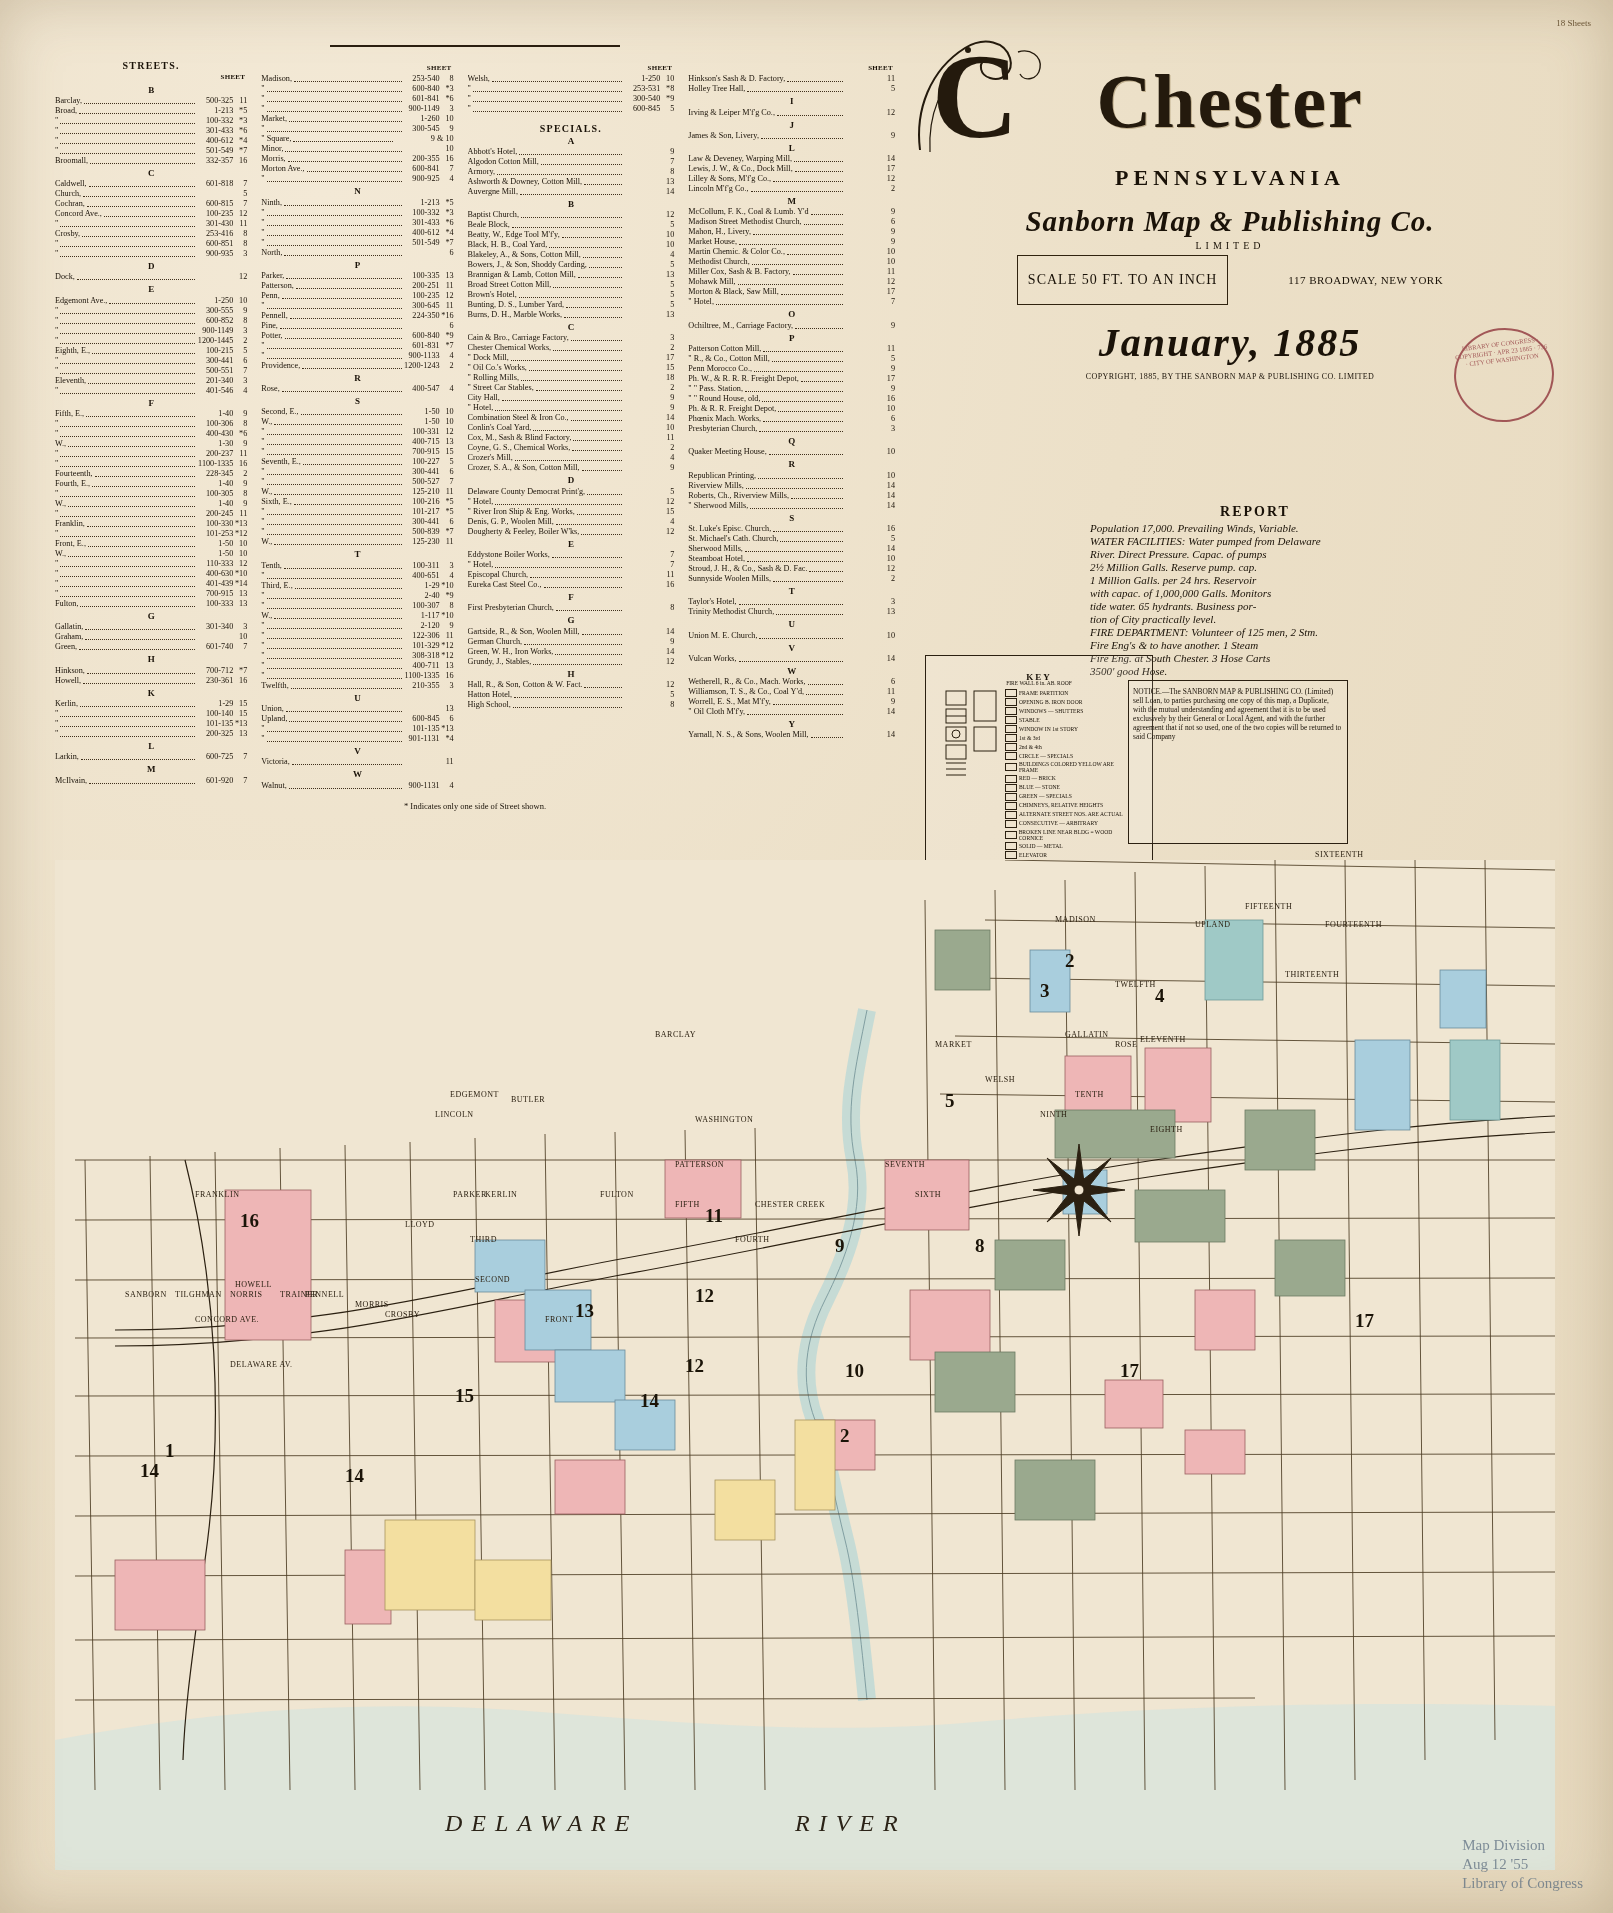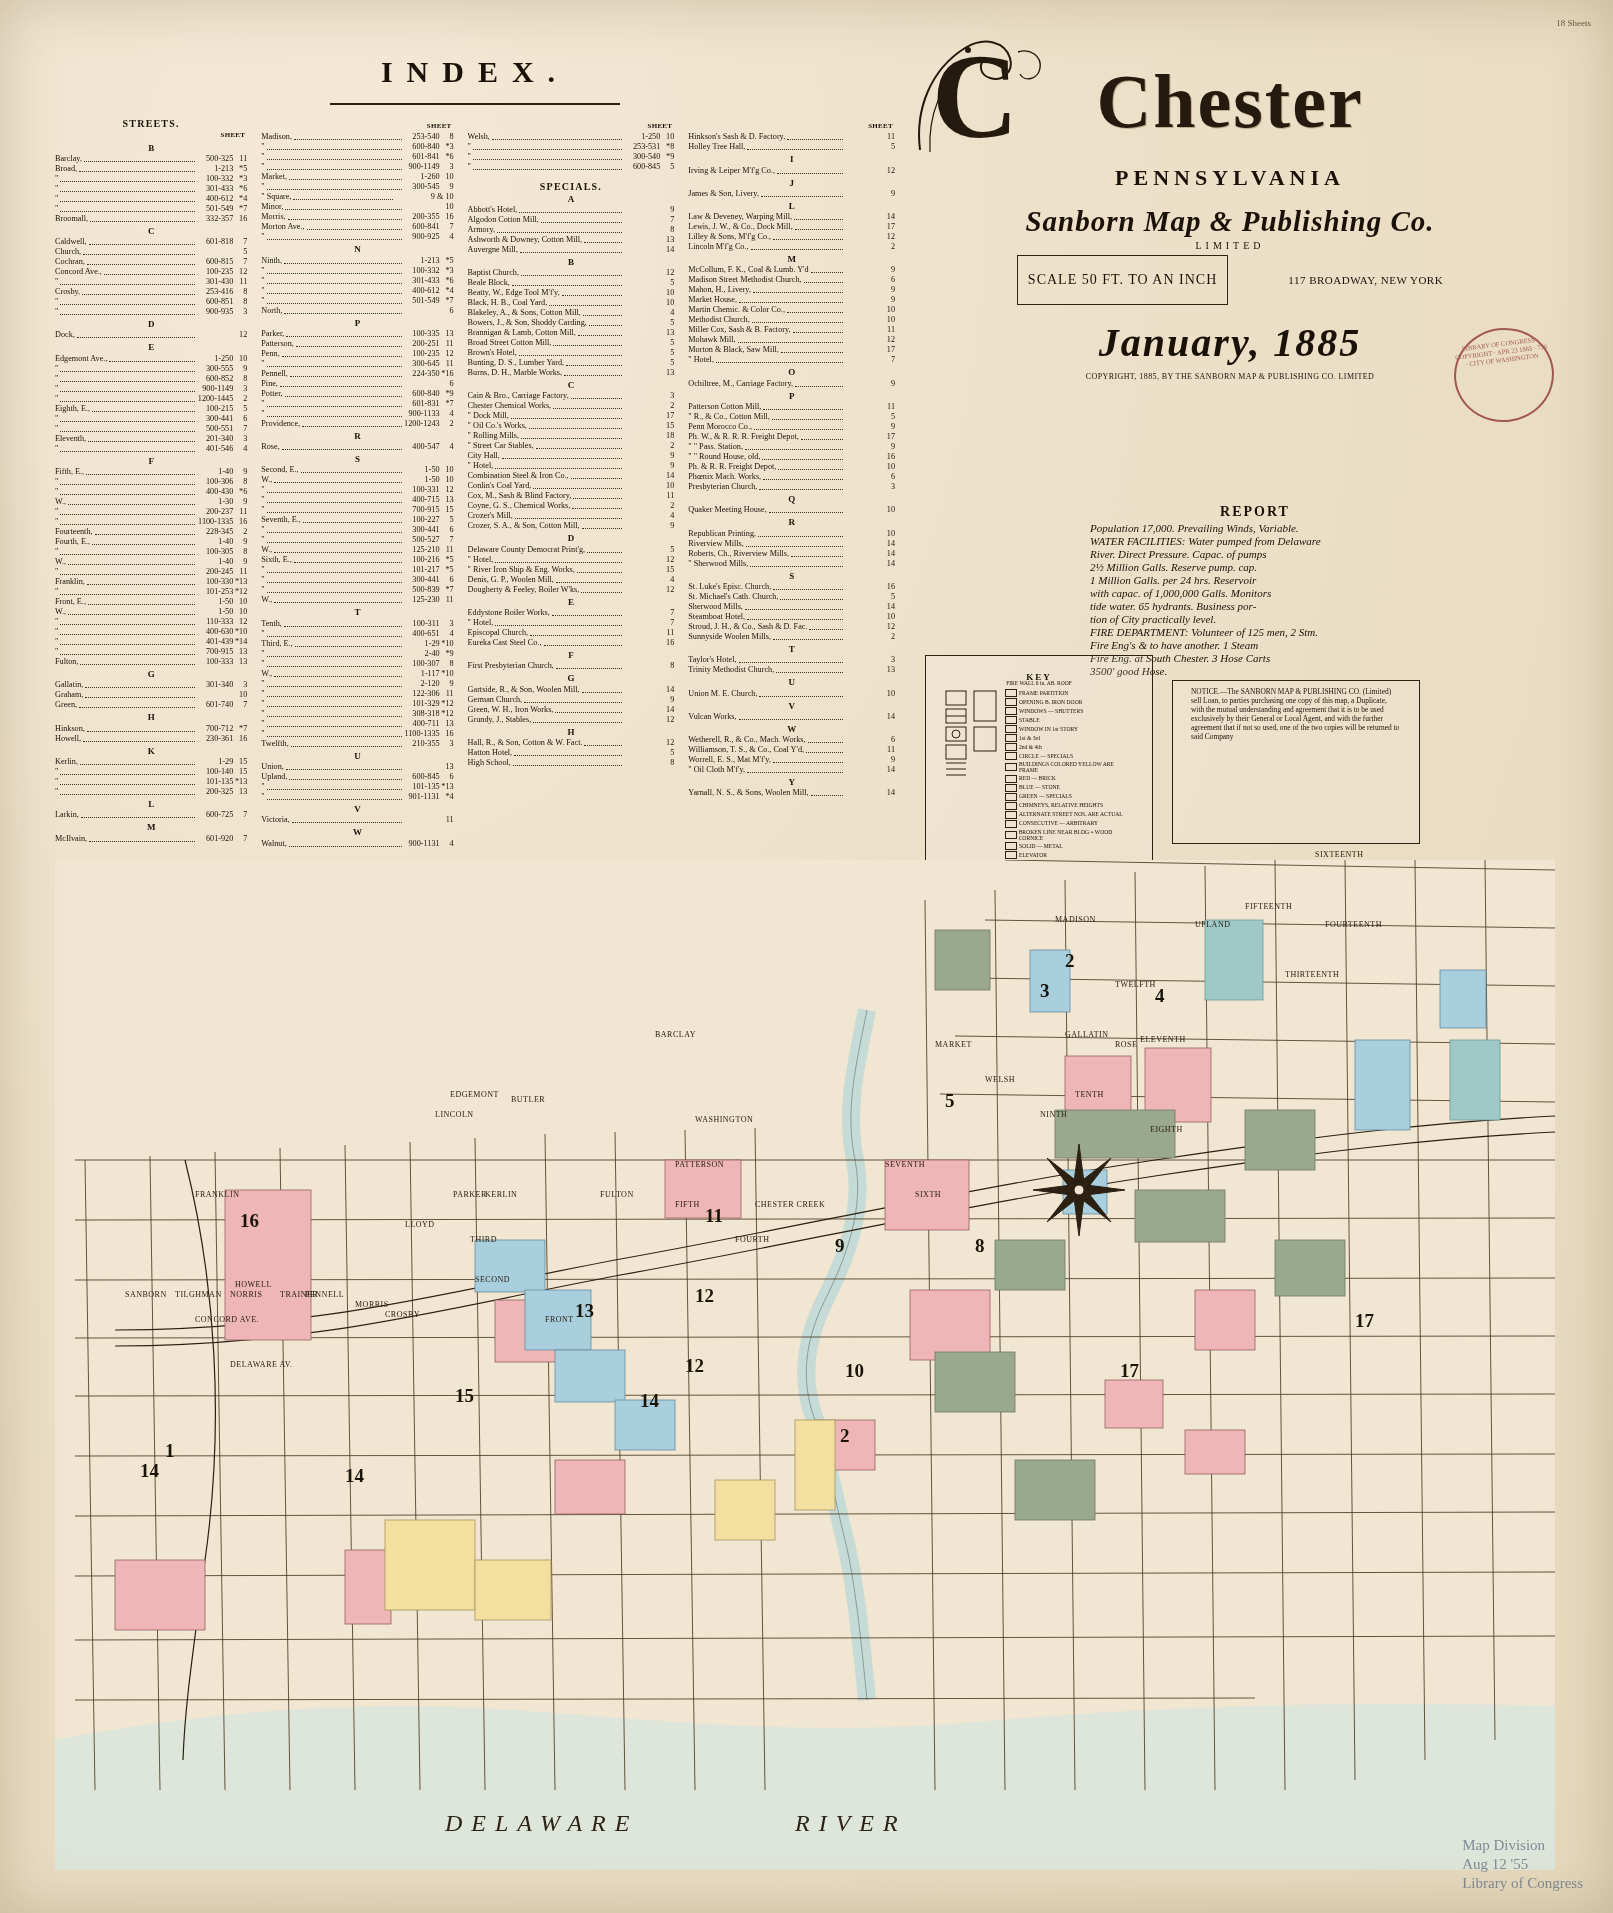--- a/index.html
+++ b/index.html
@@ -103,23 +103,22 @@
   .kgrid{display:flex;gap:3px;}
   .kleft{width:58px;}
   .kright{flex:1;}
   .krow{display:flex;align-items:center;gap:2px;margin-bottom:1px;}
   .sw{display:inline-block;width:10px;height:6px;border:1px solid #2b2011;}
   .kcolors .krow{justify-content:flex-start;}
 
   
   #notice{
     position:absolute;left:1128px;top:680px;width:210px;height:150px;
-    border:1px solid #2b2011;padding:6px 18px;font-size:7.4px;line-height:9px;
+    border:1px solid #2b2011;padding:6px 4px;font-size:7.4px;line-height:9px;
     background:rgba(255,255,255,.10);
-    margin-left:44px;
   }
 
   
   #map{
     position:absolute;left:55px;top:860px;width:1500px;height:1010px;
   }
   .maplabel{position:absolute;font-size:8px;color:#2b2011;letter-spacing:.5px;}
   .riverlabel{
     position:absolute;font-size:24px;letter-spacing:9px;font-style:italic;
     color:#2b2317;
@@ -133,21 +132,20 @@
   }
 </style>
 </head>
 <body>
 
 <div class="paper"></div>
 
 <div class="corner-num">18 Sheets</div>
 
 <div id="index-panel">
-  <div class="index-title">INDEX.</div>
   <div class="index-title-rule"></div>
   <div class="cols" id="index-cols">
       <div class="col">
         <div class="colhead">STREETS.</div>
         <div class="sheetcol">SHEET</div>
         <div class="letterhead">B</div>
         <div class="row">
           <span class="nm">Barclay,</span>
           <span class="dots"></span>
           <span class="pg">500-325</span>

